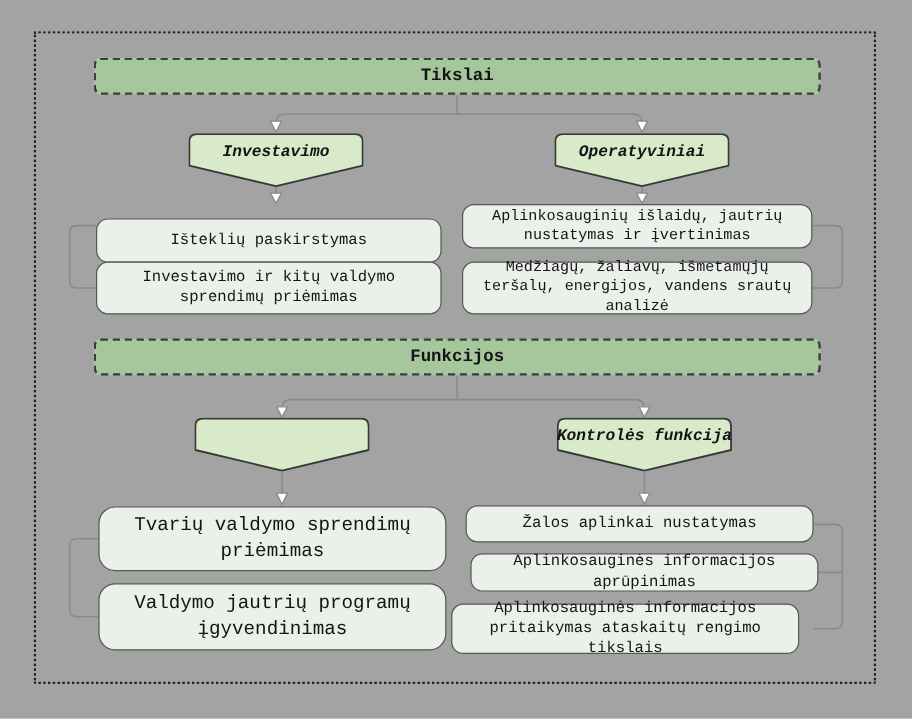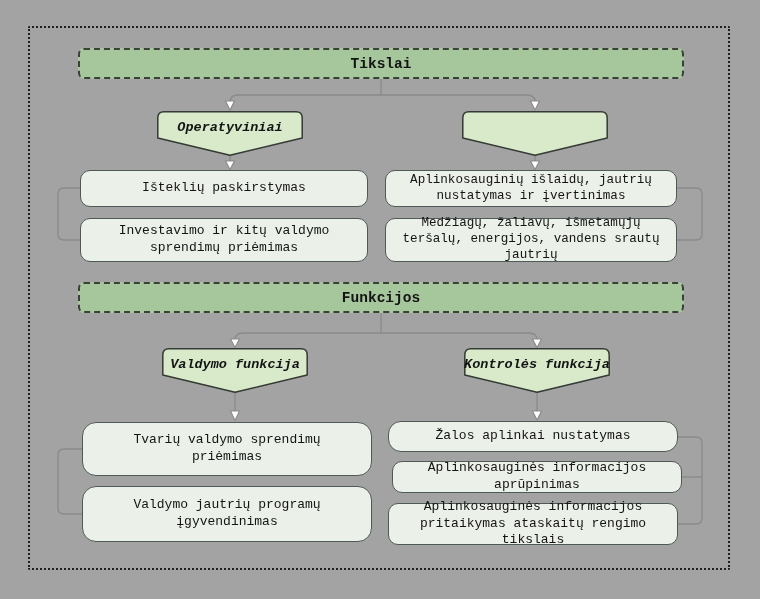--- a/index.html
+++ b/index.html
@@ -28,21 +28,21 @@
     position:absolute;left:0;top:2px;width:100%;height:28px;
     display:flex;align-items:center;justify-content:center;
     font-weight:bold;font-style:italic;font-size:13.5px;
   }
   .flow-box{
     position:absolute;box-sizing:border-box;
     background:var(--box-fill,#ebf0e8);border:1.5px solid var(--box-border,#4e5a57);
     border-radius:10px;display:flex;align-items:center;justify-content:center;
     text-align:center;font-size:13px;line-height:1.3;padding:2px 12px;
   }
-  .flow-box.tall{border-radius:14px;font-size:13px;}
+  .flow-box.tall{border-radius:14px;font-size:16px;}
   .flow-box.dense{font-size:12.6px;line-height:1.25;padding:2px 8px;}
 </style>
 </head>
 <body>
 
 <div class="canvas">
 
   <div class="dotted-frame"></div>
 
   <svg class="connector-layer" viewBox="0 0 760 599" xmlns="http://www.w3.org/2000/svg">
@@ -77,46 +77,46 @@
     <span>Tikslai</span>
   </div>
   <div class="section-bar" style="top:282px;">
     <span>Funkcijos</span>
   </div>
 
   <div class="pentagon" style="left:157px;top:111px;">
     <svg viewBox="0 0 146 45">
       <path d="M7 .8 H139 Q145.2 .8 145.2 7 V27 L73 44.2 L.8 27 V7 Q.8 .8 7 .8 Z"></path>
     </svg>
-    <span class="pent-label">Operatyviniai</span>
+    <span class="pent-label">Investavimo</span>
   </div>
   <div class="pentagon" style="left:462px;top:111px;">
     <svg viewBox="0 0 146 45">
       <path d="M7 .8 H139 Q145.2 .8 145.2 7 V27 L73 44.2 L.8 27 V7 Q.8 .8 7 .8 Z"></path>
     </svg>
+    <span class="pent-label">Operatyviniai</span>
   </div>
   <div class="pentagon" style="left:162px;top:348px;">
     <svg viewBox="0 0 146 45">
       <path d="M7 .8 H139 Q145.2 .8 145.2 7 V27 L73 44.2 L.8 27 V7 Q.8 .8 7 .8 Z"></path>
     </svg>
-    <span class="pent-label">Valdymo funkcija</span>
   </div>
   <div class="pentagon" style="left:464px;top:348px;">
     <svg viewBox="0 0 146 45">
       <path d="M7 .8 H139 Q145.2 .8 145.2 7 V27 L73 44.2 L.8 27 V7 Q.8 .8 7 .8 Z"></path>
     </svg>
     <span class="pent-label">Kontrolės funkcija</span>
   </div>
 
-  <div class="flow-box" style="left:80px;top:170px;width:288px;height:37px;">Išteklių paskirstymas</div>
+  <div class="flow-box" style="left:80px;top:182px;width:288px;height:37px;">Išteklių paskirstymas</div>
   <div class="flow-box" style="left:80px;top:218px;width:288px;height:44px;">Investavimo ir kitų valdymo sprendimų priėmimas</div>
 
   <div class="flow-box dense" style="left:385px;top:170px;width:292px;height:37px;">Aplinkosauginių išlaidų, jautrių nustatymas ir įvertinimas</div>
-  <div class="flow-box dense" style="left:385px;top:218px;width:292px;height:44px;">Medžiagų, žaliavų, išmetamųjų teršalų, energijos, vandens srautų jautrių</div>
+  <div class="flow-box dense" style="left:385px;top:218px;width:292px;height:44px;">Medžiagų, žaliavų, išmetamųjų teršalų, energijos, vandens srautų analizė</div>
 
   <div class="flow-box tall" style="left:82px;top:422px;width:290px;height:54px;">Tvarių valdymo sprendimų priėmimas</div>
   <div class="flow-box tall" style="left:82px;top:486px;width:290px;height:56px;">Valdymo jautrių programų įgyvendinimas</div>
 
-  <div class="flow-box" style="left:388px;top:421px;width:290px;height:31px;border-radius:13px;">Žalos aplinkai nustatymas</div>
+  <div class="flow-box" style="left:388px;top:421px;width:290px;height:31px;">Žalos aplinkai nustatymas</div>
   <div class="flow-box" style="left:392px;top:461px;width:290px;height:32px;">Aplinkosauginės informacijos aprūpinimas</div>
-  <div class="flow-box" style="left:388px;top:503px;width:290px;height:42px;">Aplinkosauginės informacijos pritaikymas ataskaitų rengimo tikslais</div>
+  <div class="flow-box" style="left:376px;top:503px;width:290px;height:42px;">Aplinkosauginės informacijos pritaikymas ataskaitų rengimo tikslais</div>
 
 </div>
 
 </body></html>

